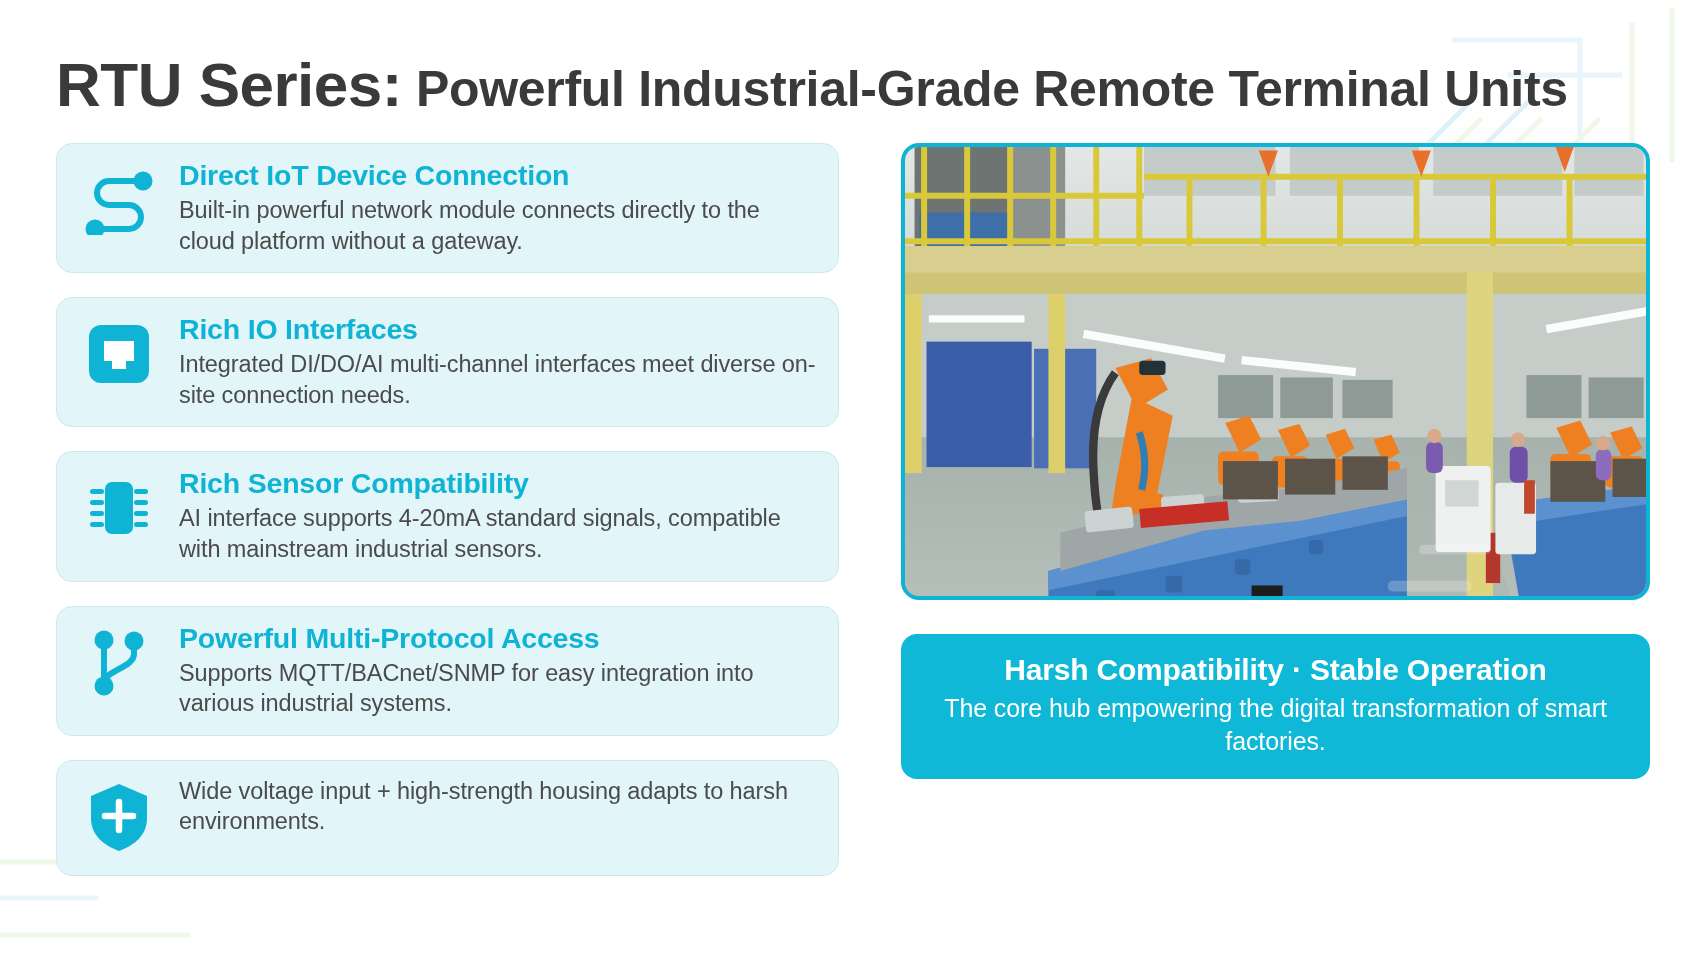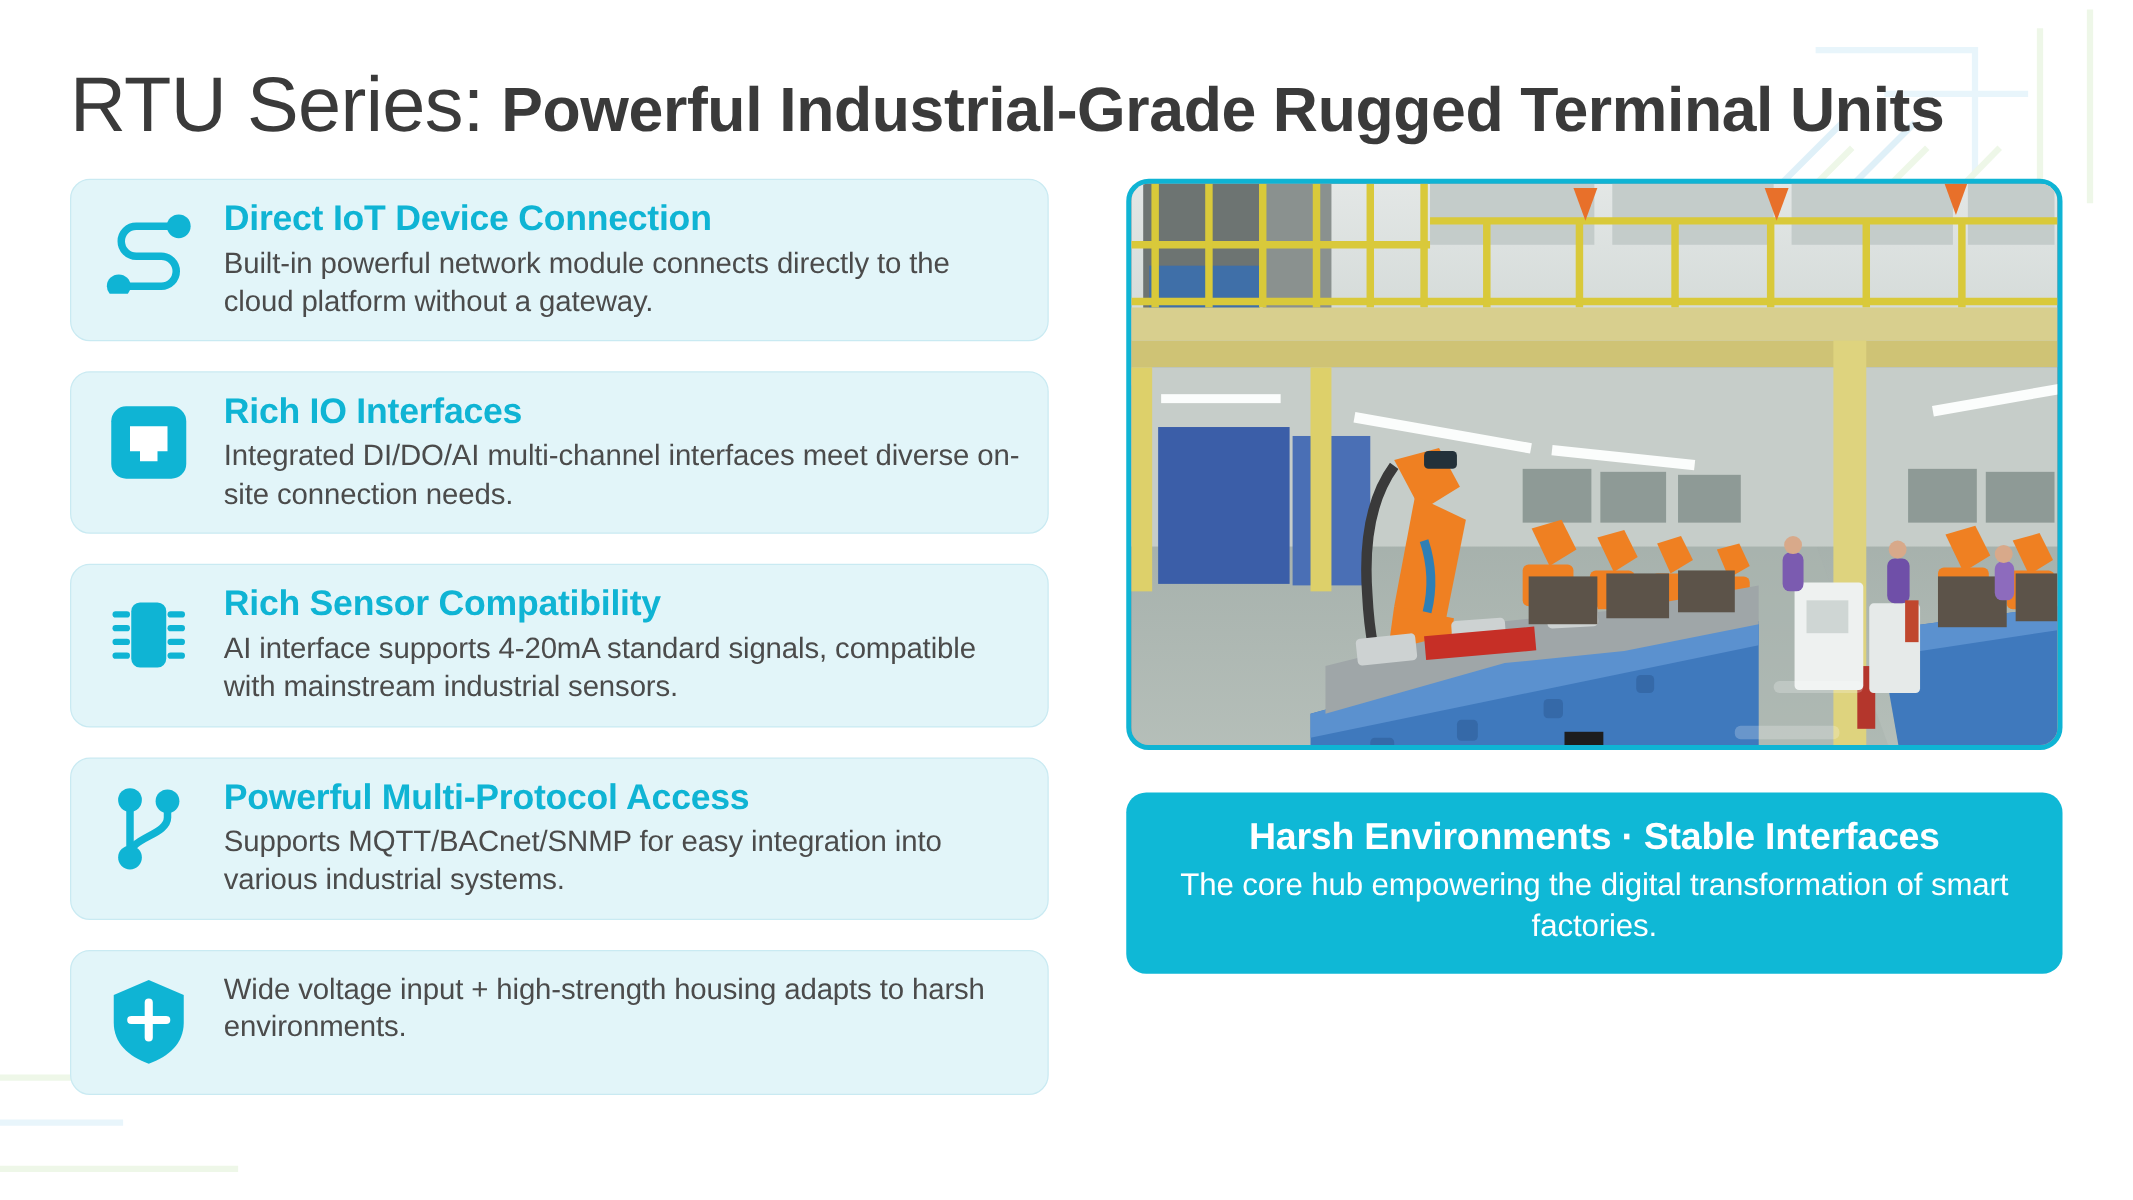--- a/index.html
+++ b/index.html
@@ -36,21 +36,21 @@
   
   .title-row {
     display: flex;
     align-items: baseline;
     gap: 0;
     white-space: nowrap;
     margin: 0 0 26px 0;
   }
   .title-strong {
     font-size: 62px;
-    font-weight: 400;
+    font-weight: 700;
     color: #3a3a3a;
     letter-spacing: -0.5px;
     line-height: 1.05;
   }
   .title-rest {
     font-size: 50px;
     font-weight: 700;
     color: #3a3a3a;
     letter-spacing: -0.3px;
     line-height: 1.05;
@@ -191,21 +191,21 @@
     <g stroke="#e8f5fb" stroke-width="5" fill="none" stroke-linecap="square">
       <path d="M0 898 L96 898"></path>
     </g>
   </svg>
 </div>
 
 <div class="page">
 
   <div class="title-row">
     <span class="title-strong">RTU Series:</span>
-    <span class="title-rest">Powerful Industrial-Grade Rugged Terminal Units</span>
+    <span class="title-rest">Powerful Industrial-Grade Remote Terminal Units</span>
   </div>
 
   <div class="content">
 
     <div class="left-col">
 
       <div class="feature-card">
         <div class="feature-icon">
           <svg width="76" height="70" viewBox="0 0 76 70">
             <path d="M60 16 H28 a12 12 0 0 0 0 24 h20 a12 12 0 0 1 0 24 H16" fill="none" stroke="#0fb4d4" stroke-width="6" stroke-linecap="round"></path>
@@ -442,19 +442,19 @@
 
           <g fill="#ffffff" opacity="0.22">
             <rect x="430" y="370" width="60" height="8" rx="4"></rect>
             <rect x="404" y="400" width="70" height="9" rx="4"></rect>
             <rect x="380" y="428" width="86" height="10" rx="5"></rect>
           </g>
         </svg>
       </div>
 
       <div class="banner">
-        <p class="banner-title">Harsh Environments  ·  Stable Interfaces</p>
+        <p class="banner-title">Harsh Compatibility  ·  Stable Operation</p>
         <p class="banner-sub">The core hub empowering the digital transformation of smart factories.</p>
       </div>
 
     </div>
   </div>
 </div>
 
 </body></html>

